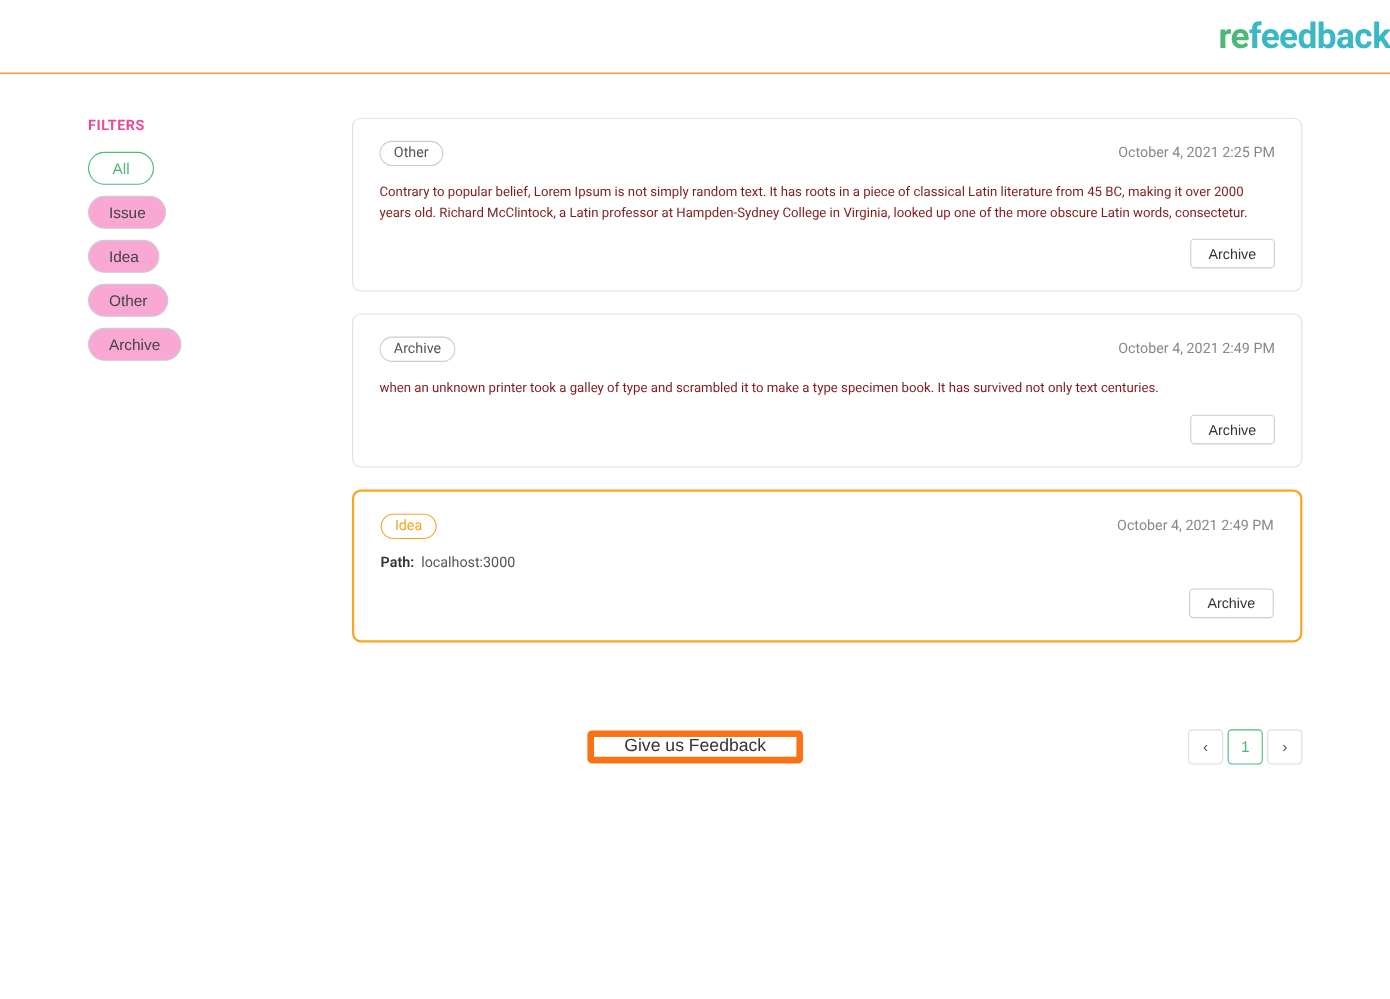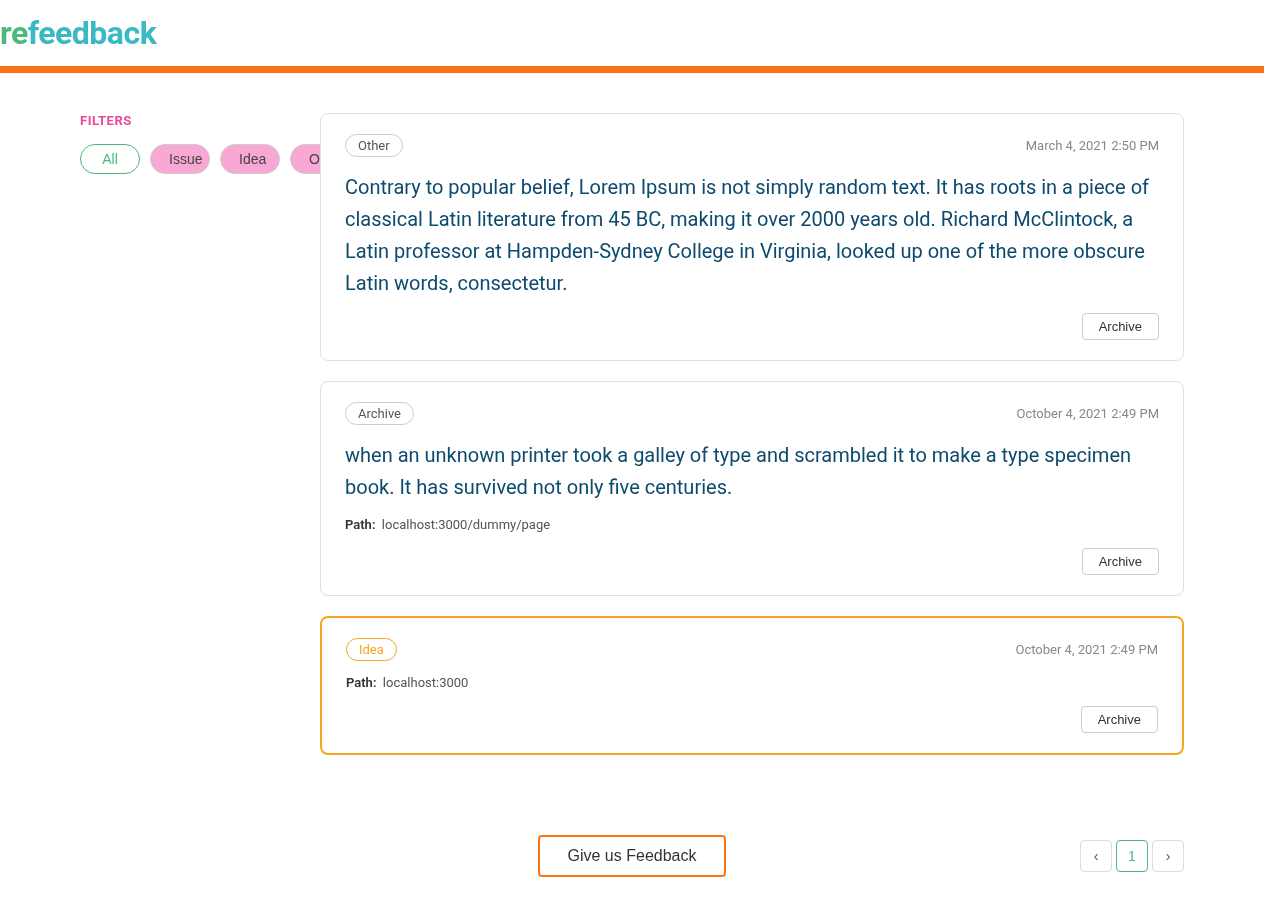--- a/index.html
+++ b/index.html
@@ -5,23 +5,23 @@
     * { box-sizing: border-box; margin: 0; padding: 0; }
     body {
       font-family: -apple-system, BlinkMacSystemFont, 'Segoe UI', Roboto, sans-serif;
       background: #fff;
       color: #333;
       min-height: 908px;
     }
 
     
     .header {
-      border-bottom: 7px solid #f97316;
+      border-bottom: 1px solid #f97316;
       padding: 14px 0;
-      text-align: left;
+      text-align: right;
     }
     .logo {
       font-size: 32px;
       font-weight: 700;
       letter-spacing: -0.5px;
     }
     .logo-re { color: #4db87a; }
     .logo-feedback { color: #3ab8c4; }
 
     
@@ -40,20 +40,21 @@
     }
     .filters-title {
       font-size: 13px;
       font-weight: 700;
       color: #ec4899;
       letter-spacing: 0.5px;
       margin-bottom: 16px;
     }
     .filter-buttons {
       display: flex;
+      flex-direction: column;
       gap: 10px;
     }
     .filter-btn {
       display: inline-block;
       padding: 6px 18px;
       border-radius: 20px;
       border: 1px solid #ccc;
       background: #f9a8d4;
       cursor: pointer;
       font-size: 14px;
@@ -101,23 +102,23 @@
     }
     .tag.idea {
       border-color: #f5a623;
       color: #f5a623;
     }
     .timestamp {
       font-size: 13px;
       color: #888;
     }
     .card-body {
-      font-size: 20px;
+      font-size: 12px;
       line-height: 1.6;
-      color: #0c4a6e;
+      color: #7f1d1d;
       margin-bottom: 14px;
     }
     .card-path {
       font-size: 13px;
       color: #555;
       margin-bottom: 16px;
     }
     .card-path span {
       font-weight: 600;
       color: #333;
@@ -138,22 +139,22 @@
 
     
     .bottom-bar {
       display: flex;
       justify-content: center;
       align-items: center;
       padding: 20px 80px;
       position: relative;
     }
     .give-feedback-btn {
-      padding: 10px 28px;
-      border: 2px solid #f97316;
+      padding: 0 28px;
+      border: 6px solid #f97316;
       border-radius: 4px;
       background: #fff;
       font-size: 16px;
       color: #333;
       cursor: pointer;
     }
     .pagination {
       position: absolute;
       right: 80px;
       display: flex;
@@ -197,37 +198,33 @@
         <button class="filter-btn">Idea</button>
         <button class="filter-btn">Other</button>
         <button class="filter-btn">Archive</button>
       </div>
   </aside>
 
   <main class="content" id="cards-container">
   <div class="feedback-card">
       <div class="card-header">
         <span class="tag">Other</span>
-        <span class="timestamp">March 4, 2021 2:50 PM</span>
+        <span class="timestamp">October 4, 2021 2:25 PM</span>
       </div>
       <div class="card-body">Contrary to popular belief, Lorem Ipsum is not simply random text. It has roots in a piece of classical Latin literature from 45 BC, making it over 2000 years old. Richard McClintock, a Latin professor at Hampden-Sydney College in Virginia, looked up one of the more obscure Latin words, consectetur.</div>
       <div class="card-footer">
         <button class="archive-btn">Archive</button>
       </div>
     </div>
       <div class="feedback-card">
       <div class="card-header">
         <span class="tag">Archive</span>
         <span class="timestamp">October 4, 2021 2:49 PM</span>
       </div>
-      <div class="card-body">when an unknown printer took a galley of type and scrambled it to make a type specimen book. It has survived not only five centuries.</div>
-      <div class="card-path">
-        <span>Path:</span>
-        &nbsp;localhost:3000/dummy/page
-      </div>
+      <div class="card-body">when an unknown printer took a galley of type and scrambled it to make a type specimen book. It has survived not only text centuries.</div>
       <div class="card-footer">
         <button class="archive-btn">Archive</button>
       </div>
     </div>
       <div class="feedback-card highlighted">
       <div class="card-header">
         <span class="tag idea">Idea</span>
         <span class="timestamp">October 4, 2021 2:49 PM</span>
       </div>
       <div class="card-path">

